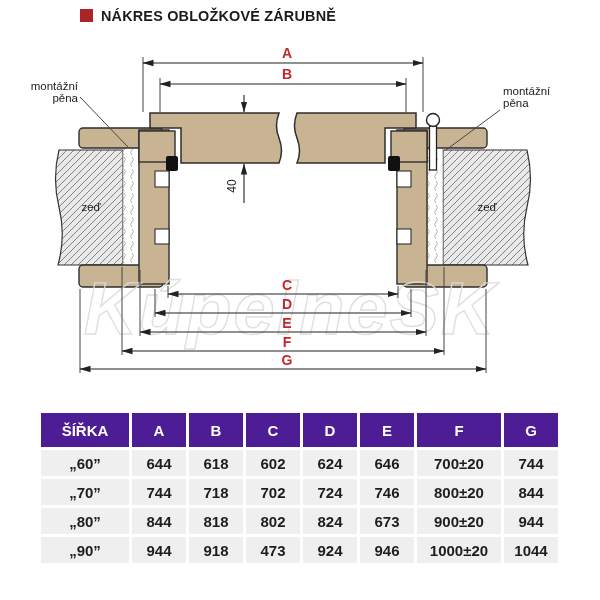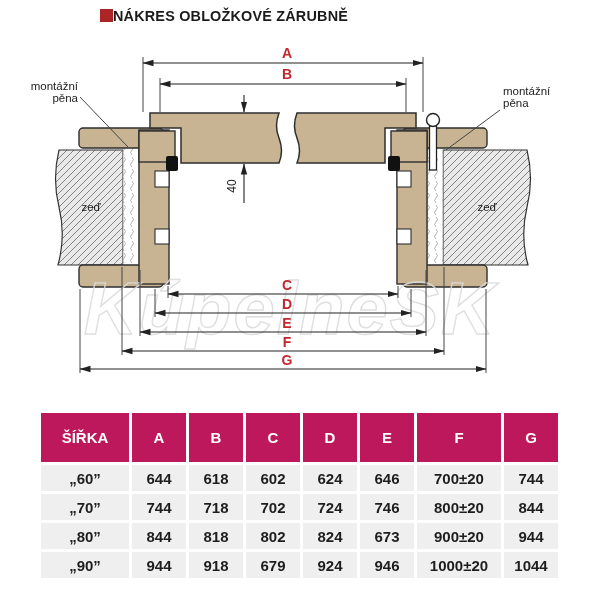--- a/index.html
+++ b/index.html
@@ -3,37 +3,37 @@
 <meta charset="utf-8">
 <style>
   html,body{margin:0;padding:0;}
   body{
     width:600px;height:600px;position:relative;background:#ffffff;
     font-family:"Liberation Sans","DejaVu Sans",sans-serif;
     overflow:hidden;
   }
   
   .title-bar{
-    position:absolute;left:100px;top:7px;display:flex;align-items:center;gap:0;
+    position:absolute;left:80px;top:7px;display:flex;align-items:center;gap:8px;
   }
   .title-square{width:13px;height:13px;background:#ab2426;flex:0 0 auto;}
   .title-text{
     font-size:15px;font-weight:700;color:#1b1b1b;letter-spacing:.2px;
     transform:scaleX(.96);transform-origin:left center;white-space:nowrap;
   }
   
   .diagram{position:absolute;left:0;top:0;width:600px;height:410px;}
   
   .size-table{
     position:absolute;left:38px;top:410px;border-collapse:separate;border-spacing:3px;
     table-layout:fixed;
   }
   .size-table th{
-    background:#be185d;color:#ffffff;font-size:15px;font-weight:700;
-    height:49px;text-align:center;padding:0;
+    background:#4c1d95;color:#ffffff;font-size:15px;font-weight:700;
+    height:34px;text-align:center;padding:0;
   }
   .size-table td{
     background:#efefef;color:#1d1d1d;font-size:15px;font-weight:700;
     height:26px;text-align:center;padding:0;white-space:nowrap;
   }
   .col-sirka{width:88px;} .col-std{width:54px;} .col-f{width:84px;}
 </style>
 </head>
 <body>
 
@@ -217,20 +217,20 @@
       <td>802</td>
       <td>824</td>
       <td>673</td>
       <td>900±20</td>
       <td>944</td>
     </tr>
     <tr>
       <td>„90”</td>
       <td>944</td>
       <td>918</td>
-      <td>679</td>
+      <td>473</td>
       <td>924</td>
       <td>946</td>
       <td>1000±20</td>
       <td>1044</td>
     </tr>
   </tbody>
 </table>
 
 </body></html>

